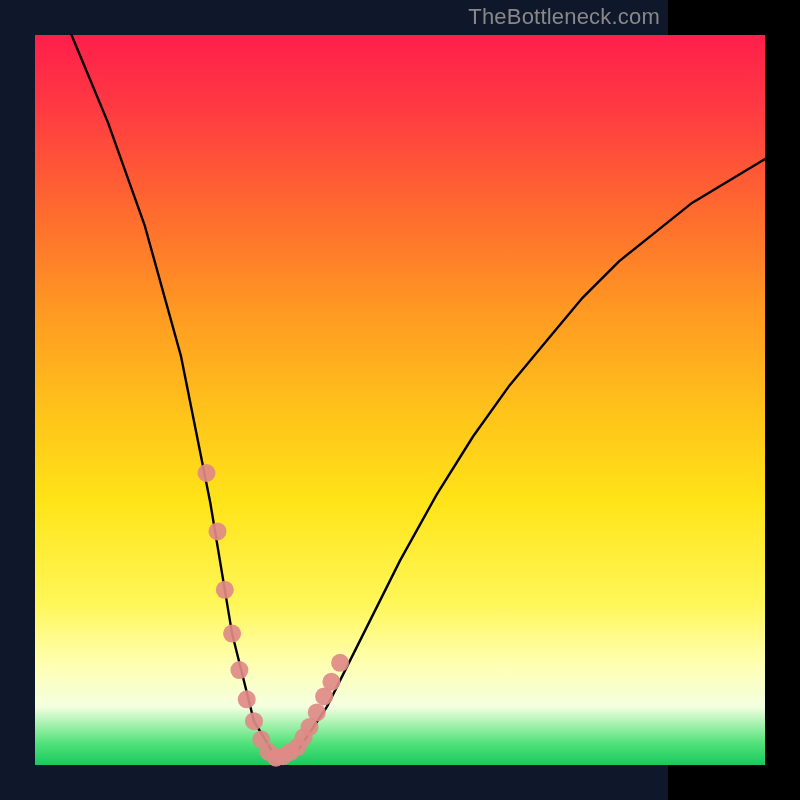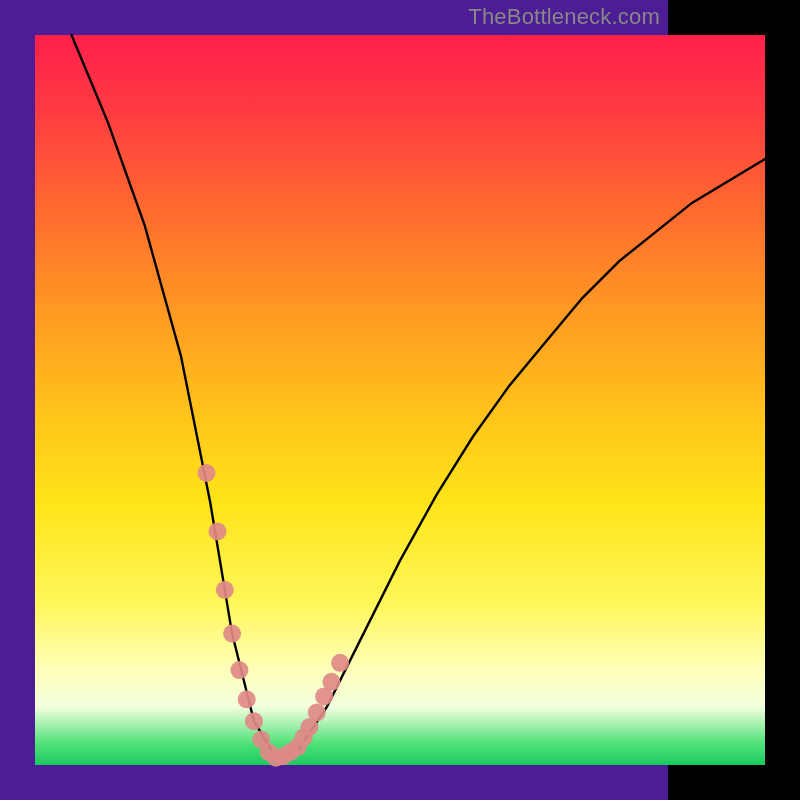--- a/index.html
+++ b/index.html
@@ -8,21 +8,21 @@
     width: 800px;
     height: 800px;
     overflow: hidden;
     background: #000;
     font-family: Arial, Helvetica, sans-serif;
   }
   .frame {
     position: relative;
     width: 668px;
     height: 800px;
-    background: #4c1d95;
+    background: #0f172a;
   }
   .plot-area {
     position: absolute;
     left: 35px;
     top: 35px;
     width: 730px;
     height: 730px;
     background: linear-gradient(
       to bottom,
       #ff1f4b 0%,

